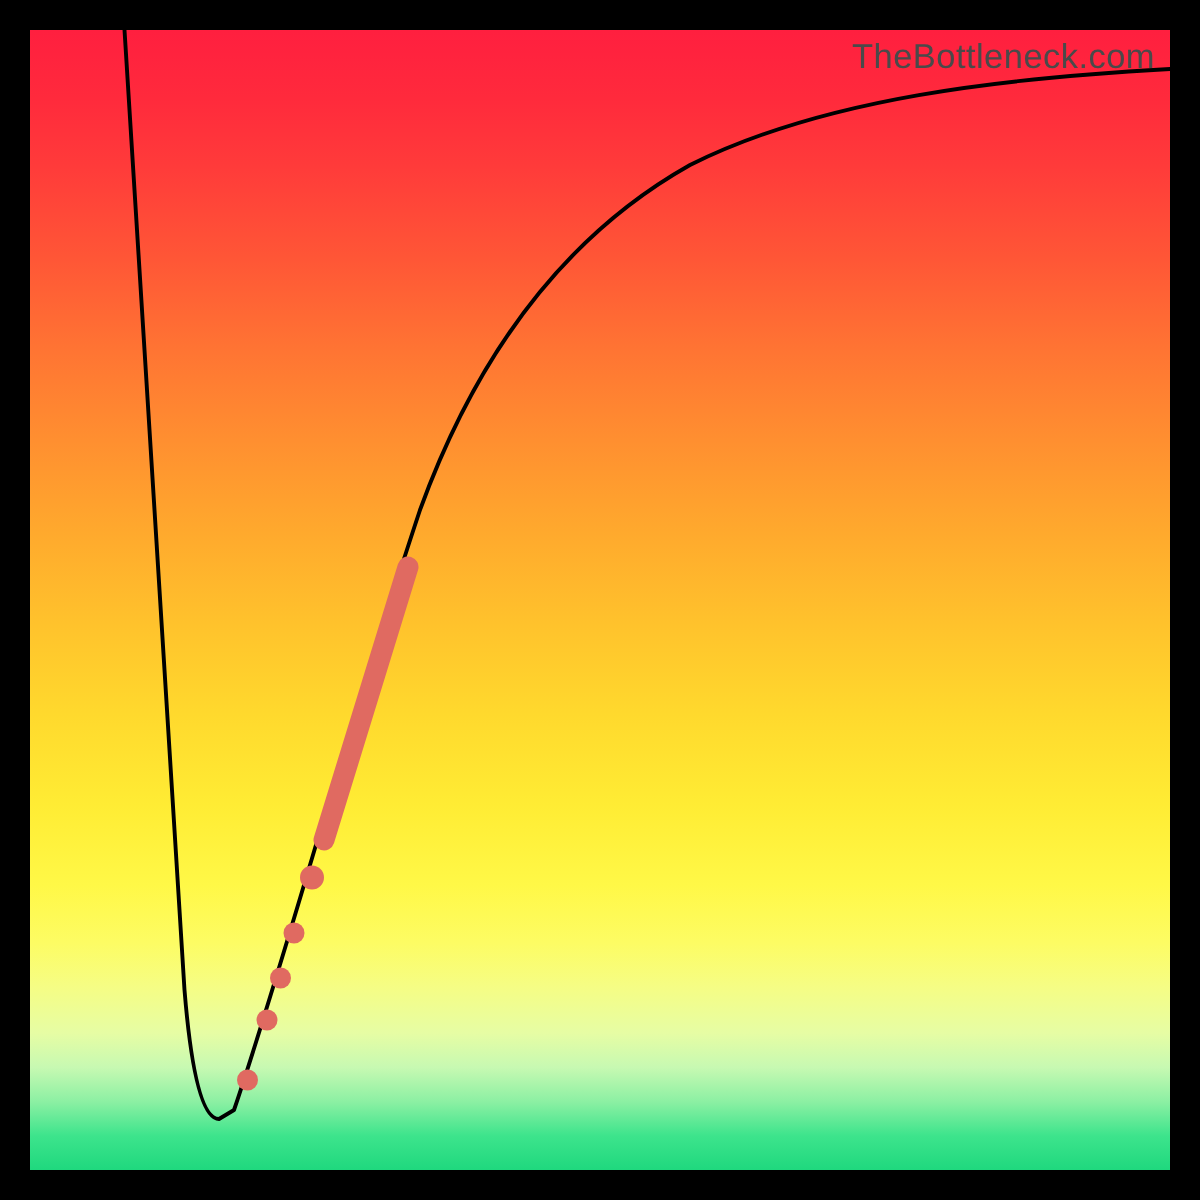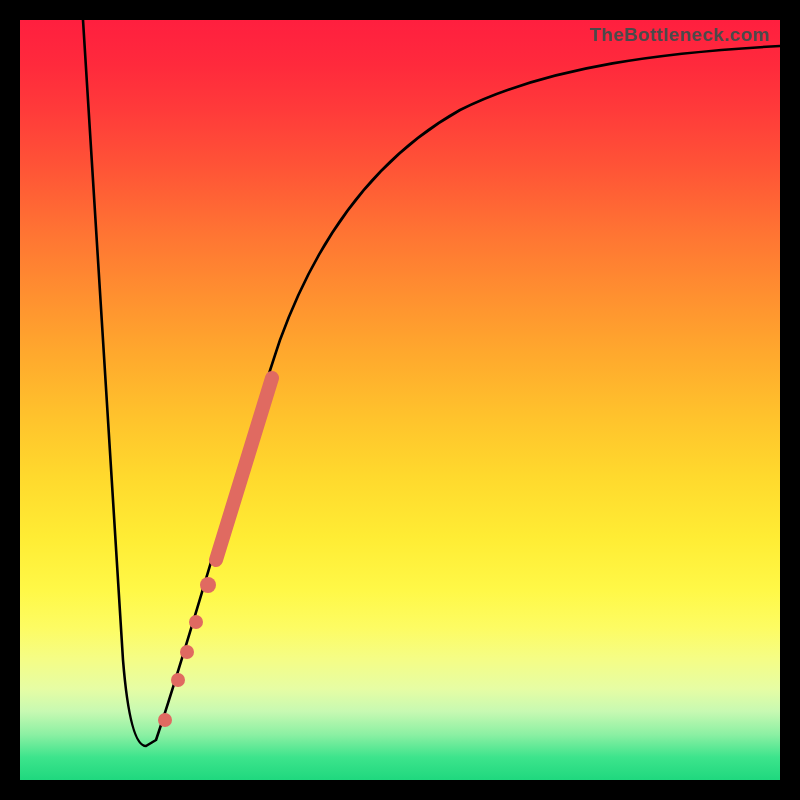--- a/index.html
+++ b/index.html
@@ -43,22 +43,22 @@
       #8cf0a3 94%,
       #3de48c 97%,
       #1fd87e 100%
     );
   }
   .watermark {
     position: absolute;
     top: 4px;
     right: 10px;
     color: #4a4a4a;
-    font-size: 19px;
-    font-weight: 700;
+    font-size: 23px;
+    font-weight: 400;
     letter-spacing: 0.3px;
     pointer-events: none;
     text-align: center;
   }
   svg.curve {
     position: absolute;
     left: 0;
     top: 0;
     width: 760px;
     height: 760px;

